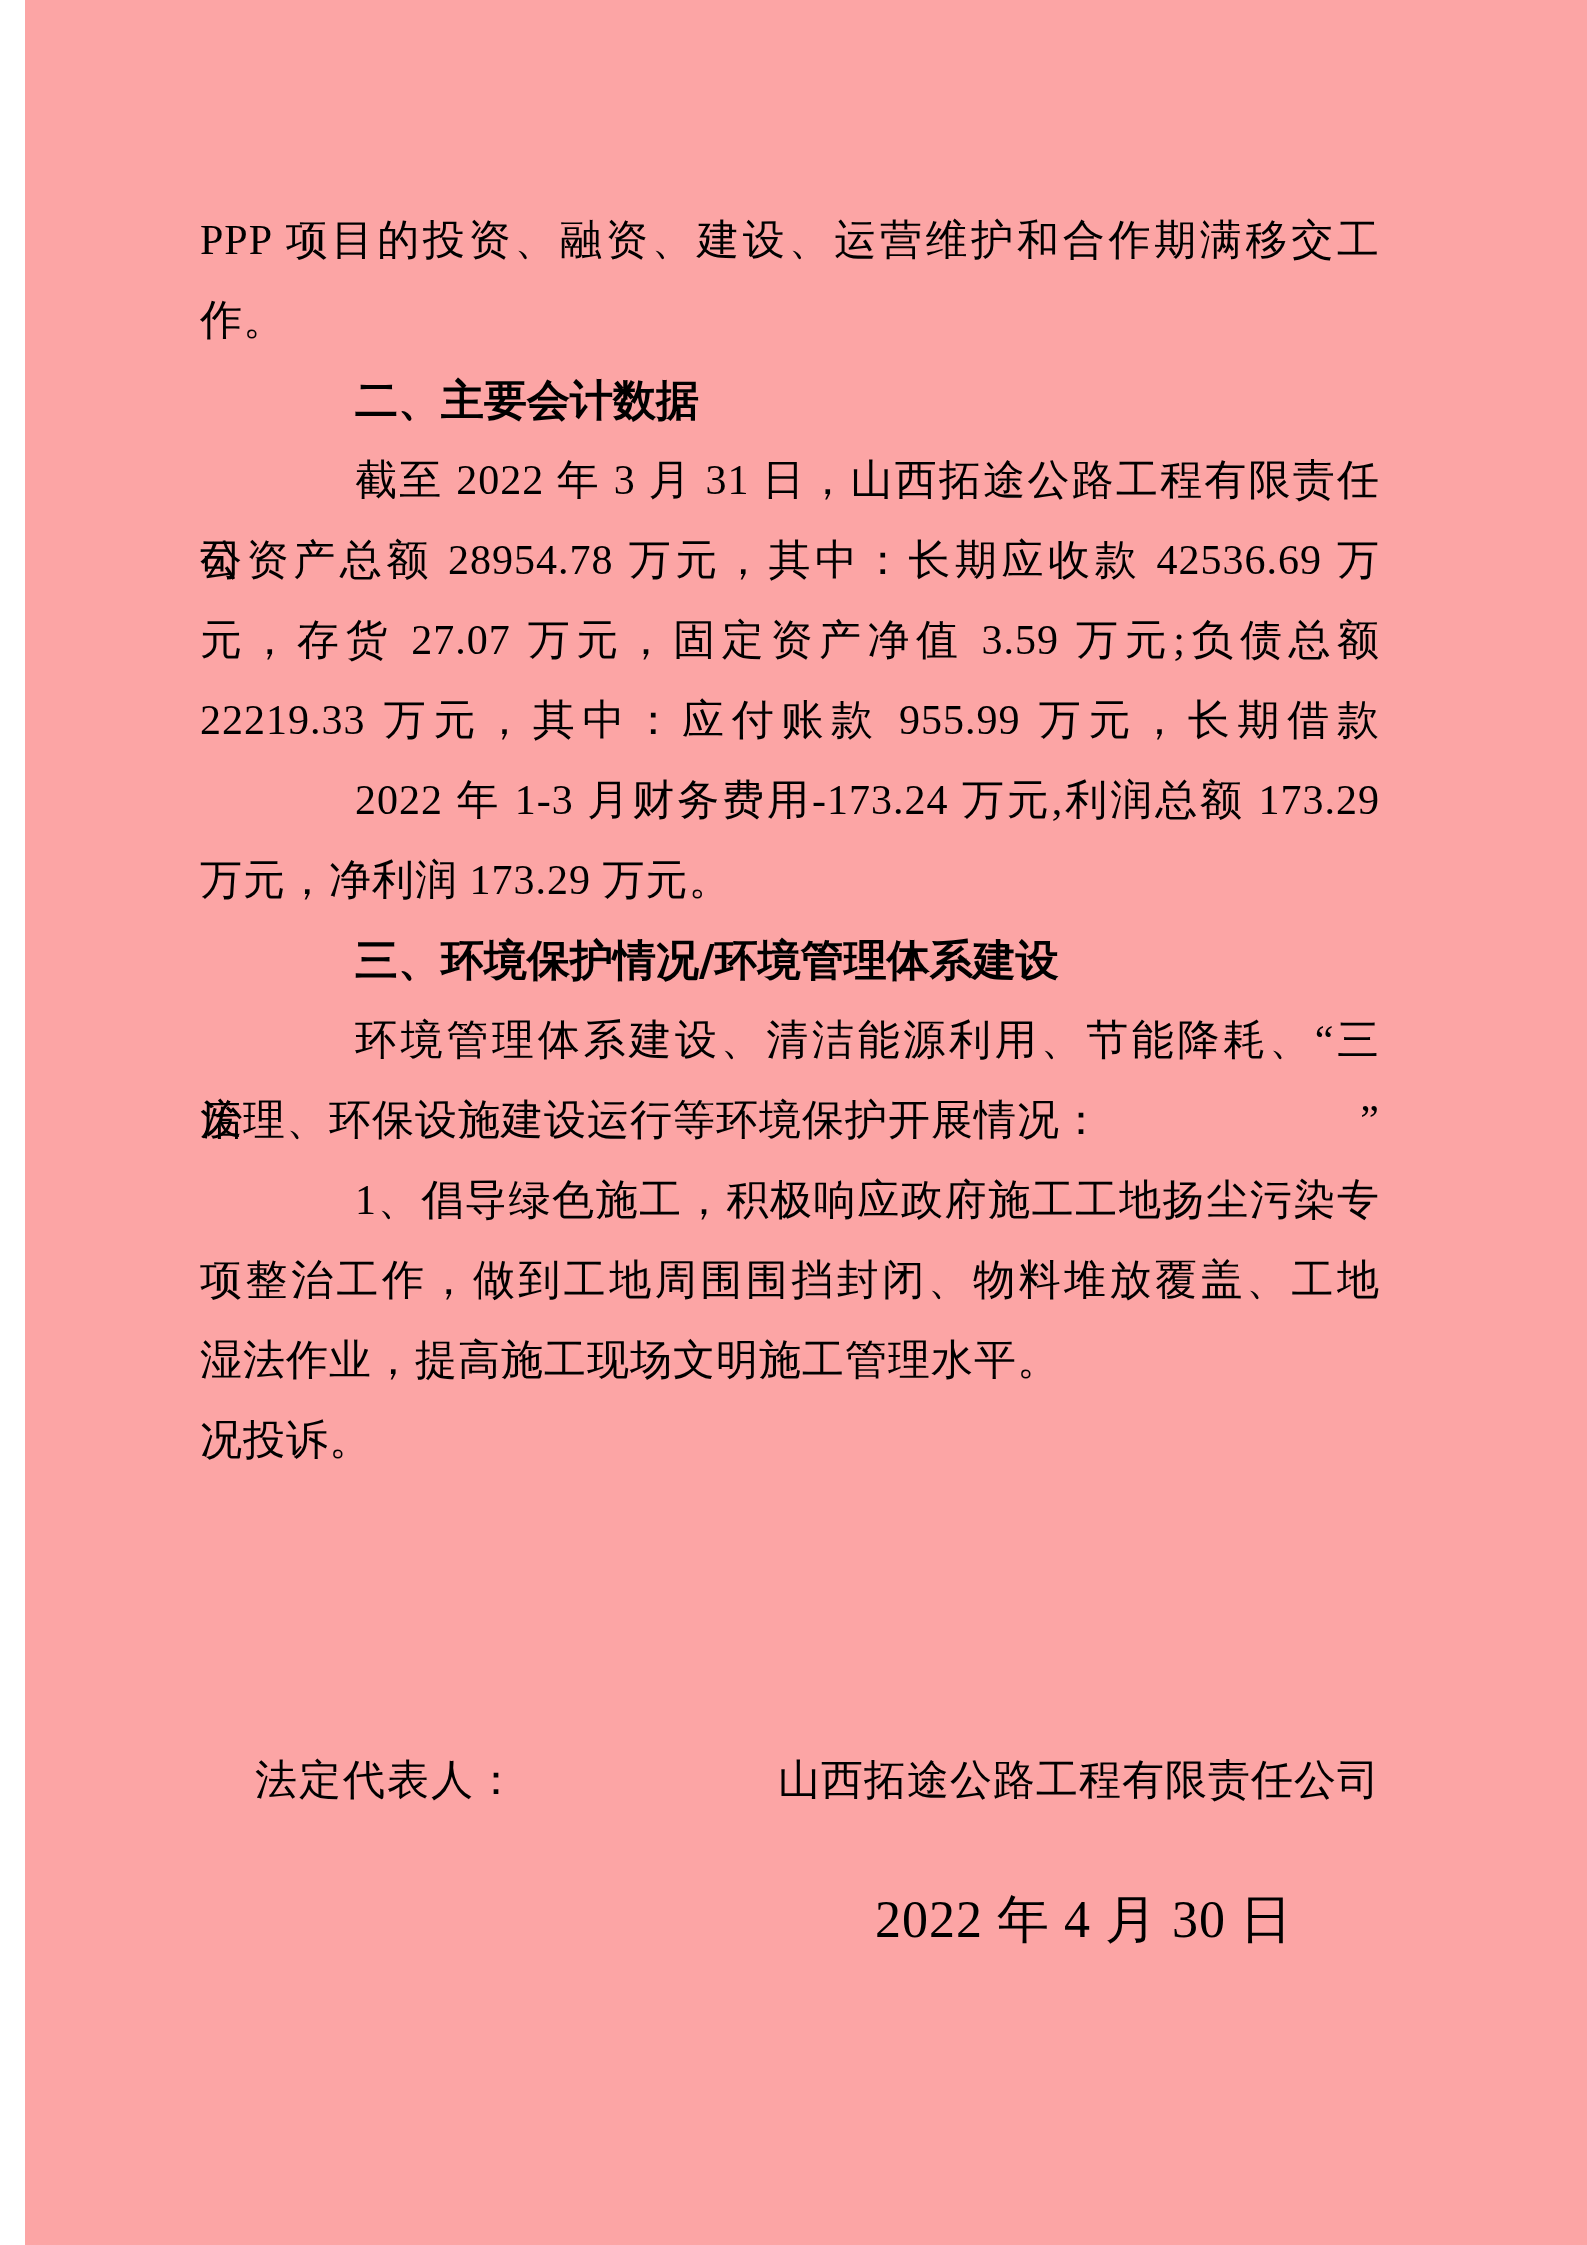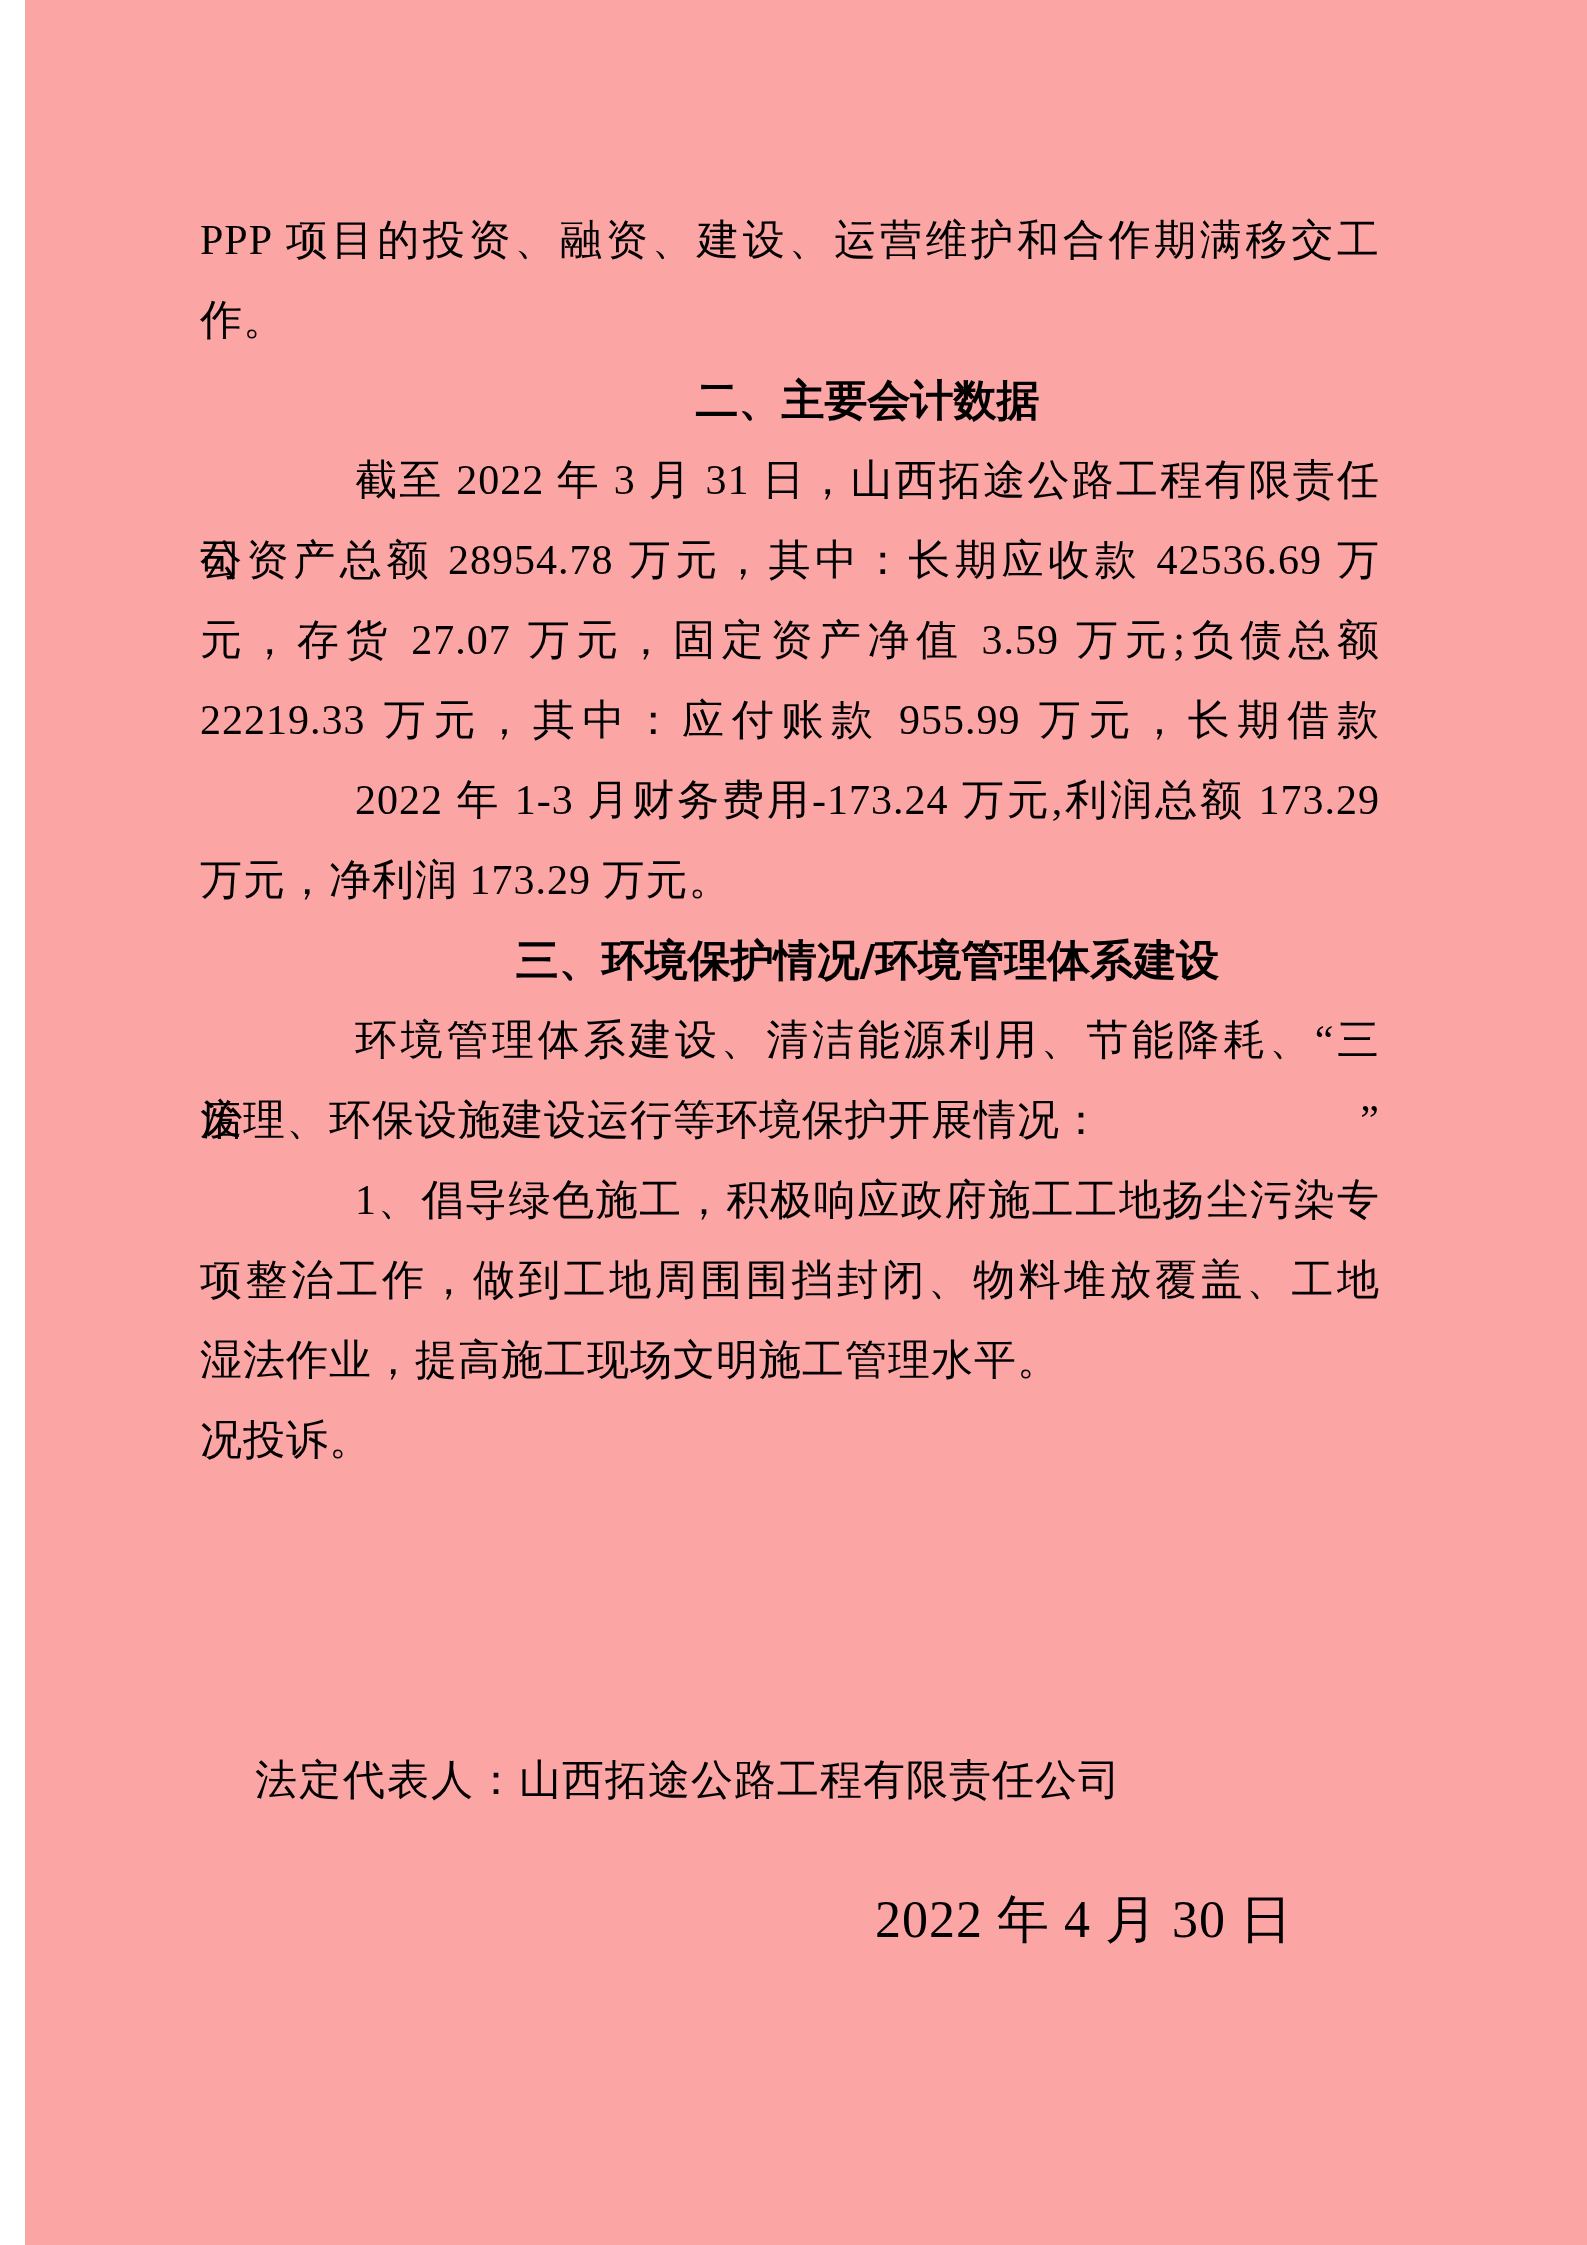--- a/index.html
+++ b/index.html
@@ -36,32 +36,31 @@
     text-align-last: justify;
   }
   .ln.indent {
     text-indent: 155px;
   }
   .ln.heading {
     font-family: "DejaVu Sans", "Liberation Sans", sans-serif;
     font-weight: bold;
     font-size: 43px;
     letter-spacing: 0;
-    text-align: center;
   }
   .footer-row {
     position: absolute;
     left: 175px;
     top: 1740px;
     width: 1180px;
     height: 80px;
     line-height: 80px;
     font-size: 42px;
     display: flex;
-    justify-content: flex-start;
+    justify-content: space-between;
   }
   .legal-rep {
     padding-left: 55px;
     letter-spacing: 2px;
   }
   .company {
     letter-spacing: 1px;
   }
   .date-row {
     position: absolute;

